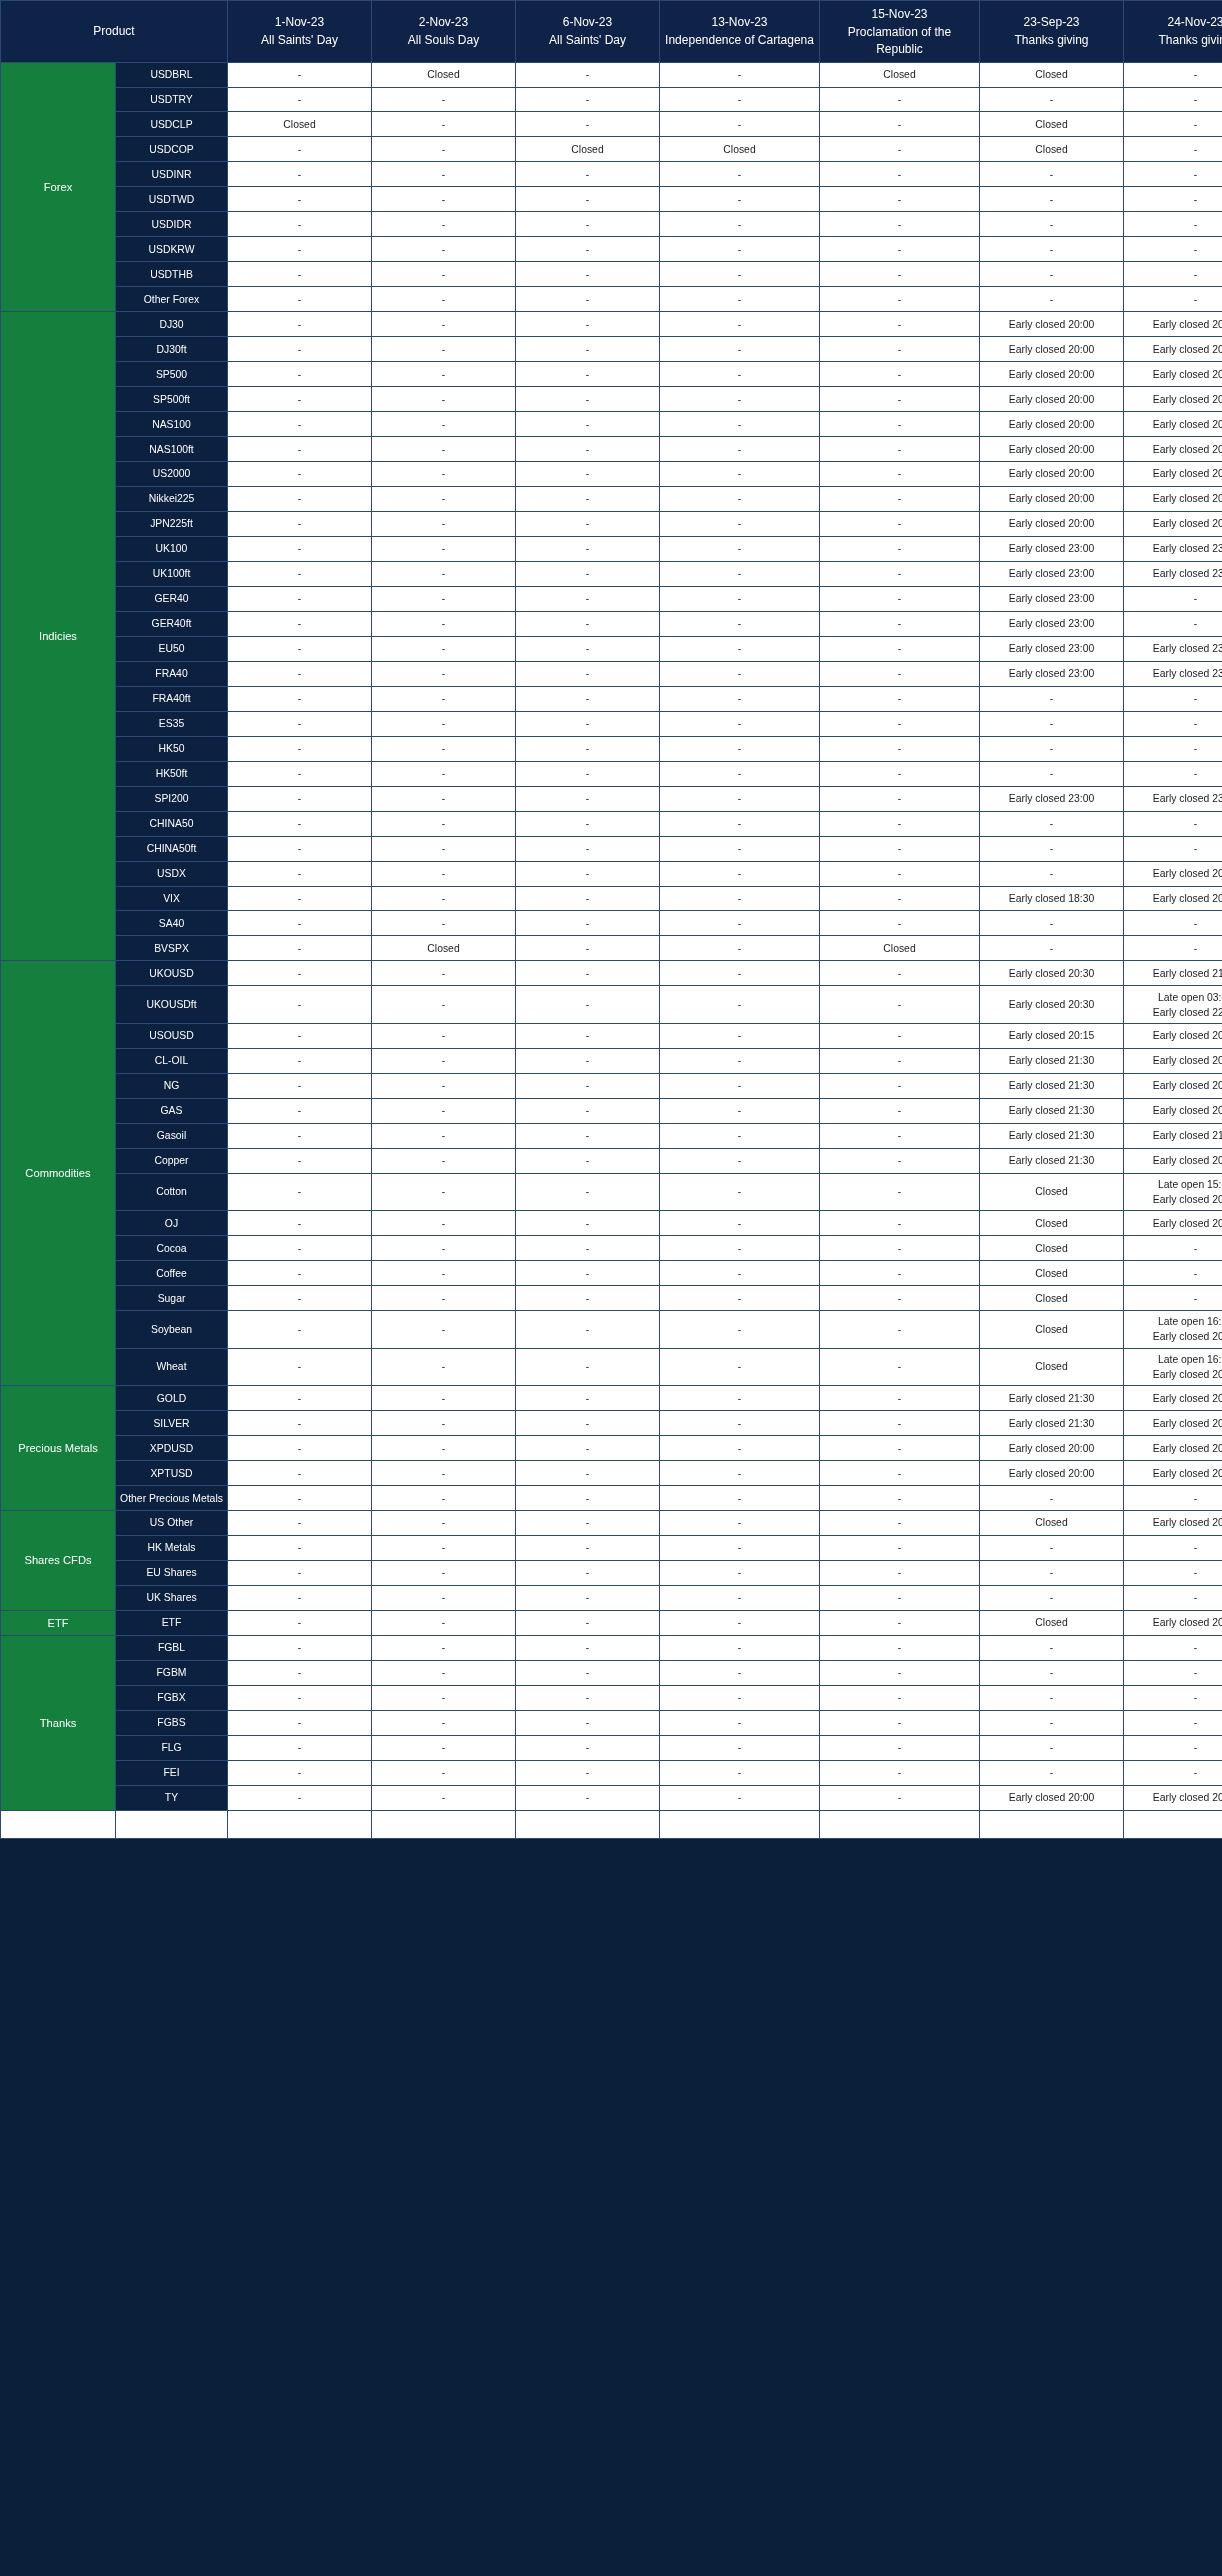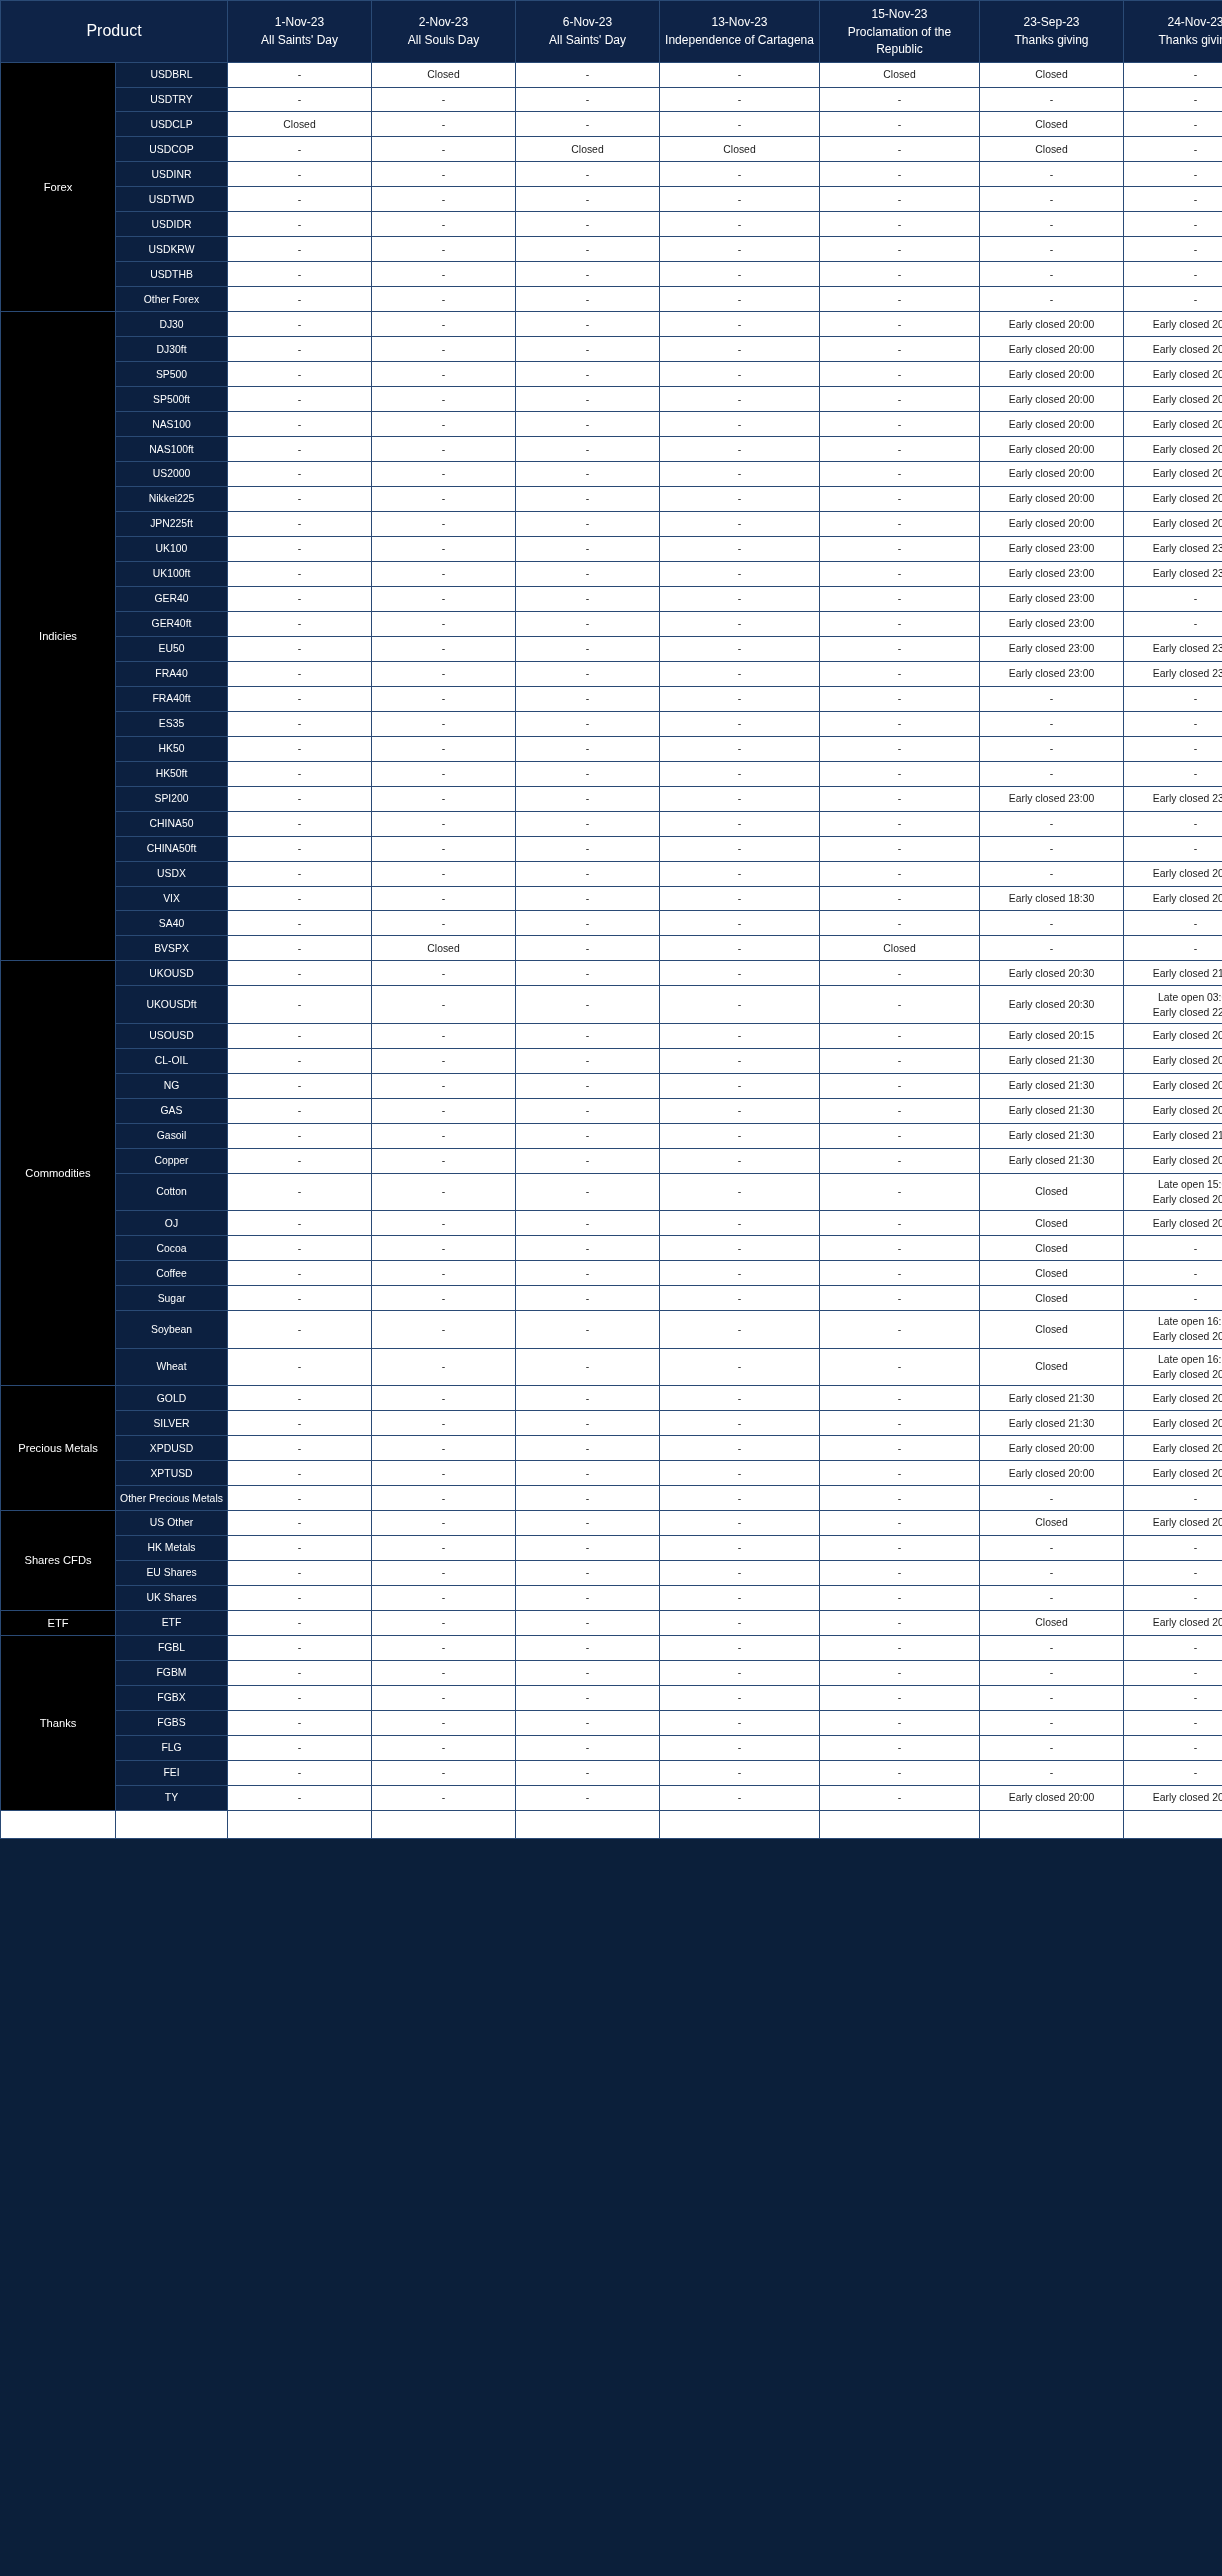--- a/index.html
+++ b/index.html
@@ -29,39 +29,39 @@
     color:#ffffff;
     font-size:12px;
     font-weight:400;
     border:0.8px solid #2a4a75;
     padding:4.8px 3.2px;
     line-height:1.35;
     vertical-align:middle;
     text-align:center;
   }
   thead th.product-head{
-    font-size:16px;
+    font-size:12px;
   }
   thead th .dline{display:block;}
   thead th .dline.date{padding-bottom:2.4px;}
 
   tbody td{
     border:0.8px solid #2a4a75;
     font-size:10.4px;
     font-weight:400;
     text-align:center;
     vertical-align:middle;
     padding:3.2px 2.4px;
     line-height:1.45;
     height:17.6px;
     background:#ffffff;
     color:#1b1b1b;
   }
   tbody td.group{
-    background:#000000;
+    background:#15803d;
     color:#ffffff;
     font-size:11.2px;
     vertical-align:middle;
   }
   tbody td.product{
     background:#0c2040;
     color:#ffffff;
     font-size:10.4px;
   }
   tbody td.val{

